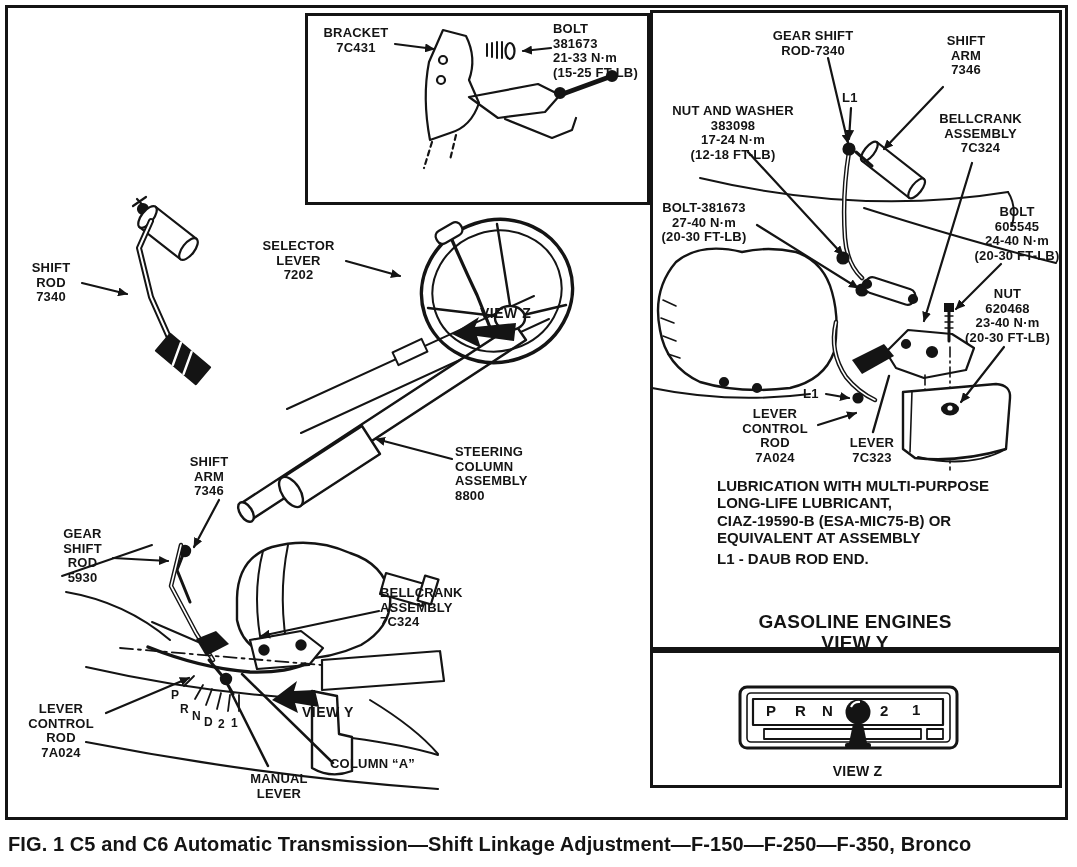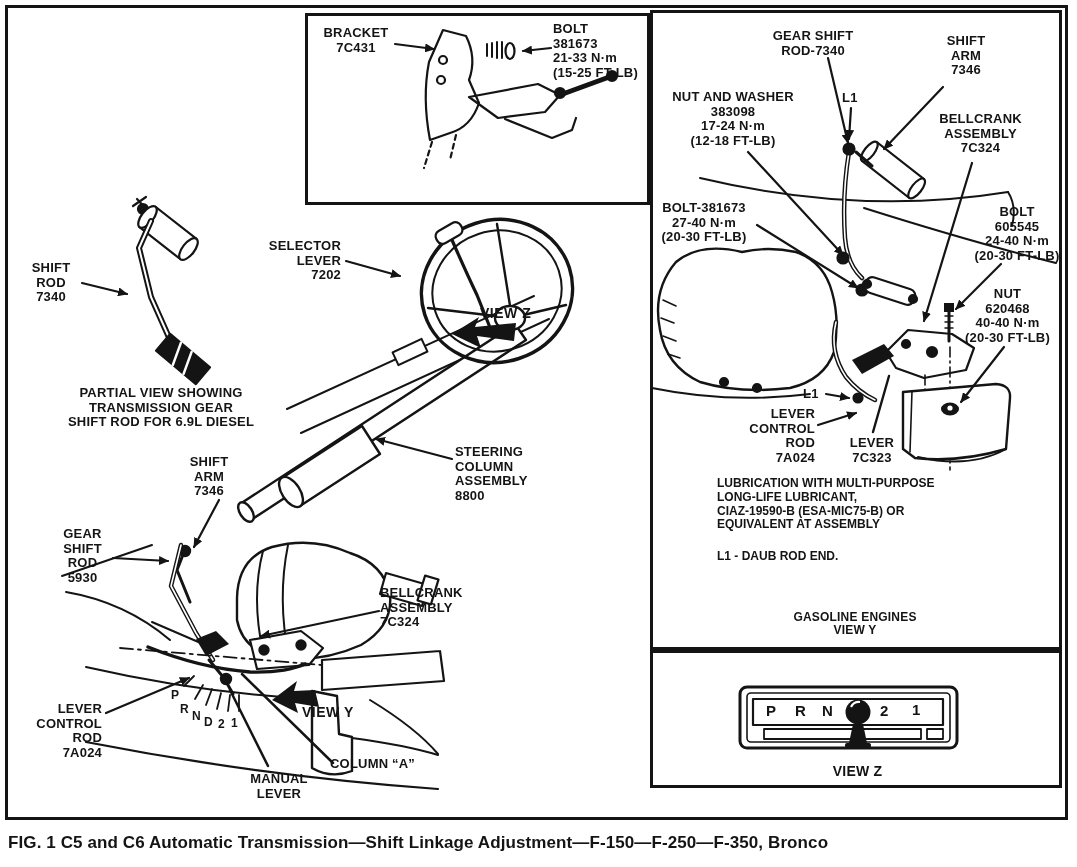--- a/index.html
+++ b/index.html
@@ -1,27 +1,27 @@
 <!DOCTYPE html>
 <html><head>
 <meta charset="utf-8">
 <style>
   html,body{margin:0;padding:0;background:#fff;}
   #page{position:relative;width:1077px;height:867px;background:#fff;overflow:hidden;
         font-family:"Liberation Sans",sans-serif;color:#141414;}
   .box{position:absolute;border:3px solid #141414;box-sizing:border-box;background:transparent;}
   .lbl{position:absolute;font-weight:bold;font-size:13px;line-height:1.12;
        white-space:pre-line;letter-spacing:.2px;color:#141414;}
-  .c{text-align:center}.r{text-align:right}.l{text-align:left}
+  .c{text-align:center}.r{text-align:center}.l{text-align:left}
   .flag{position:absolute;font-weight:bold;font-size:14px;letter-spacing:.5px;}
   .qletter{position:absolute;font-weight:bold;font-size:12px;}
   .vzletter{position:absolute;font-weight:bold;font-size:15px;letter-spacing:1px;}
-  .note{position:absolute;font-weight:bold;font-size:12px;line-height:1.15;white-space:pre-line;}
+  .note{position:absolute;font-weight:bold;font-size:15px;line-height:1.15;white-space:pre-line;}
   #fig-caption{position:absolute;left:8px;top:833px;width:1060px;
-       font-weight:bold;font-size:17px;letter-spacing:.1px;}
+       font-weight:bold;font-size:20px;letter-spacing:.1px;}
   svg{position:absolute;left:0;top:0;}
 </style>
 </head>
 <body>
 
 <div id="page">
 
   <div class="box" style="left:5px;top:5px;width:1063px;height:815px"></div>
   <div class="box" style="left:305px;top:13px;width:345px;height:192px;background:#fff"></div>
   <div class="box" style="left:650px;top:10px;width:412px;height:640px"></div>
@@ -212,23 +212,20 @@
   <div class="lbl c" style="left:320px;top:26px;width:72px">BRACKET
 7C431</div>
   <div class="lbl l" style="left:553px;top:22px;width:95px">BOLT
 381673
 21-33 N·m
 (15-25 FT-LB)</div>
 
   <div class="lbl c" style="left:25px;top:261px;width:52px">SHIFT
 ROD
 7340</div>
-  <div class="lbl c" style="left:60px;top:386px;width:202px">PARTIAL VIEW SHOWING
-TRANSMISSION GEAR
-SHIFT ROD FOR 6.9L DIESEL</div>
 
   <div class="lbl r" style="left:256px;top:239px;width:85px">SELECTOR
 LEVER
 7202</div>
   <div class="flag" style="left:480px;top:305px">VIEW Z</div>
   <div class="lbl l" style="left:455px;top:445px;width:90px">STEERING
 COLUMN
 ASSEMBLY
 8800</div>
   <div class="lbl c" style="left:180px;top:455px;width:58px">SHIFT
@@ -256,51 +253,51 @@
   <div class="qletter" style="left:204px;top:715px">D</div>
   <div class="qletter" style="left:218px;top:717px">2</div>
   <div class="qletter" style="left:231px;top:716px">1</div>
 
   <div class="lbl c" style="left:763px;top:29px;width:100px">GEAR SHIFT
 ROD-7340</div>
   <div class="lbl c" style="left:935px;top:34px;width:62px">SHIFT
 ARM
 7346</div>
   <div class="lbl l" style="left:842px;top:91px;width:24px">L1</div>
-  <div class="lbl c" style="left:660px;top:90px;width:146px">NUT AND WASHER
+  <div class="lbl c" style="left:660px;top:104px;width:146px">NUT AND WASHER
 383098
 17-24 N·m
 (12-18 FT-LB)</div>
   <div class="lbl c" style="left:933px;top:112px;width:95px">BELLCRANK
 ASSEMBLY
 7C324</div>
   <div class="lbl c" style="left:650px;top:201px;width:108px">BOLT-381673
 27-40 N·m
 (20-30 FT-LB)</div>
   <div class="lbl c" style="left:972px;top:205px;width:90px">BOLT
 605545
 24-40 N·m
 (20-30 FT-LB)</div>
   <div class="lbl c" style="left:960px;top:287px;width:95px">NUT
 620468
-40-40 N·m
+23-40 N·m
 (20-30 FT-LB)</div>
   <div class="lbl l" style="left:803px;top:387px;width:24px">L1</div>
   <div class="lbl r" style="left:735px;top:407px;width:80px">LEVER
 CONTROL
 ROD
 7A024</div>
   <div class="lbl c" style="left:843px;top:436px;width:58px">LEVER
 7C323</div>
   <div class="note l" style="left:717px;top:477px;width:280px">LUBRICATION WITH MULTI-PURPOSE
 LONG-LIFE LUBRICANT,
 CIAZ-19590-B (ESA-MIC75-B) OR
 EQUIVALENT AT ASSEMBLY</div>
   <div class="note l" style="left:717px;top:550px;width:220px">L1 - DAUB ROD END.</div>
-  <div class="lbl c" style="left:755px;top:611px;width:200px;font-size:12px">GASOLINE ENGINES
+  <div class="lbl c" style="left:755px;top:611px;width:200px;font-size:19px">GASOLINE ENGINES
 VIEW Y</div>
 
   <div class="vzletter" style="left:766px;top:702px">P</div>
   <div class="vzletter" style="left:795px;top:702px">R</div>
   <div class="vzletter" style="left:822px;top:702px">N</div>
   <div class="vzletter" style="left:880px;top:702px">2</div>
   <div class="vzletter" style="left:912px;top:701px">1</div>
   <div class="lbl c" style="left:805px;top:764px;width:105px;font-size:14px">VIEW Z</div>
 
   <div id="fig-caption">FIG. 1  C5 and C6 Automatic Transmission—Shift Linkage Adjustment—F-150—F-250—F-350, Bronco</div>

